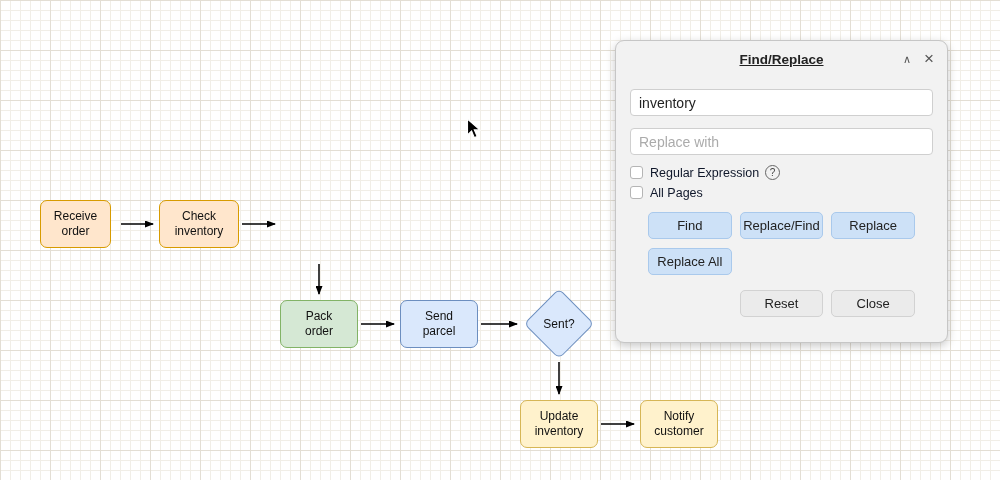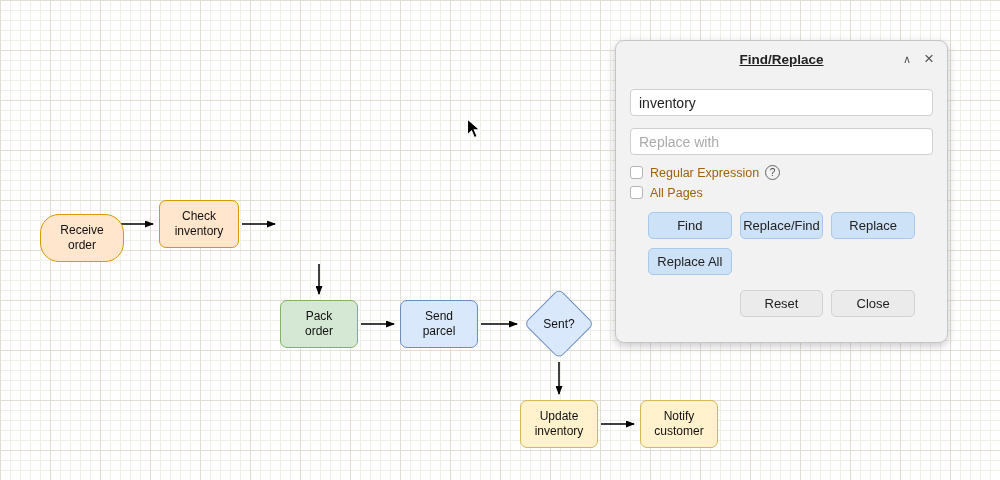--- a/index.html
+++ b/index.html
@@ -58,21 +58,21 @@
     font-family:"Liberation Sans", sans-serif; font-size:14px; color:#222; padding:0 8px; outline:none;
   }
   .field::placeholder { color:#ababab; }
 
   .opt-row { display:flex; align-items:center; height:17px; margin-top:9px; }
   .opt-row + .opt-row { margin-top:3px; }
   .checkbox {
     width:13px; height:13px; background:#fff; border:1px solid #b5b5b5; border-radius:3px;
     margin-right:7px; flex:0 0 auto; cursor:pointer;
   }
-  .opt-label { font-size:12.5px; color:#a16207; }
+  .opt-label { font-size:12.5px; color:#0f172a; }
   .help-badge {
     width:15px; height:15px; margin-left:6px; border:1px solid #666; border-radius:50%;
     font-size:10px; color:#444; display:flex; align-items:center; justify-content:center; cursor:pointer;
   }
 
   .btn-grid {
     display:grid; grid-template-columns:1fr 1fr 1fr; column-gap:8px; row-gap:9px; margin-top:11px;
     padding:0 18px;
   }
   .btn {
@@ -95,21 +95,21 @@
     </defs>
     <line x1="121" y1="224" x2="153" y2="224" stroke="#000" stroke-width="1.5" marker-end="url(#arrow)"></line>
     <line x1="242" y1="224" x2="275" y2="224" stroke="#000" stroke-width="1.5" marker-end="url(#arrow)"></line>
     <line x1="319" y1="264" x2="319" y2="294" stroke="#000" stroke-width="1.5" marker-end="url(#arrow)"></line>
     <line x1="361" y1="324" x2="394" y2="324" stroke="#000" stroke-width="1.5" marker-end="url(#arrow)"></line>
     <line x1="481" y1="324" x2="517" y2="324" stroke="#000" stroke-width="1.5" marker-end="url(#arrow)"></line>
     <line x1="559" y1="362" x2="559" y2="394" stroke="#000" stroke-width="1.5" marker-end="url(#arrow)"></line>
     <line x1="601" y1="424" x2="634" y2="424" stroke="#000" stroke-width="1.5" marker-end="url(#arrow)"></line>
   </svg>
 
-  <div class="node" style="left: 40px; top: 214px; width: 84px; height: 48px; background-color: rgb(255, 230, 204); border-color: rgb(215, 155, 0); border-radius: 19px;">
+  <div class="node" style="left: 40px; top: 200px; width: 71px; height: 48px; background-color: rgb(255, 230, 204); border-color: rgb(215, 155, 0);">
     <span class="node-label">Receive order</span>
   </div>
 
   <div class="node" style="left: 159px; top: 200px; width: 80px; height: 48px; background-color: rgb(255, 230, 204); border-color: rgb(215, 155, 0);">
     <span class="node-label">Check inventory</span>
   </div>
 
 
   <div class="node" style="left: 280px; top: 300px; width: 78px; height: 48px; background-color: rgb(213, 232, 212); border-color: rgb(130, 179, 102);">
     <span class="node-label">Pack order</span>

